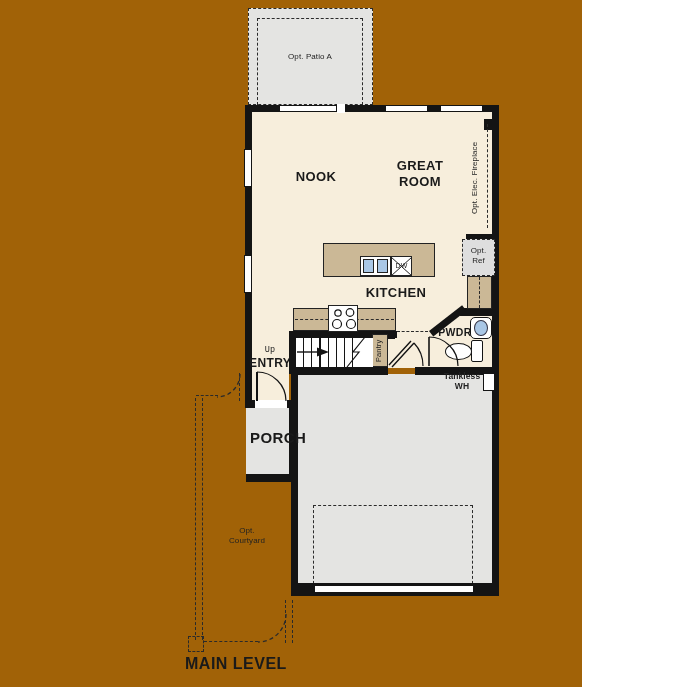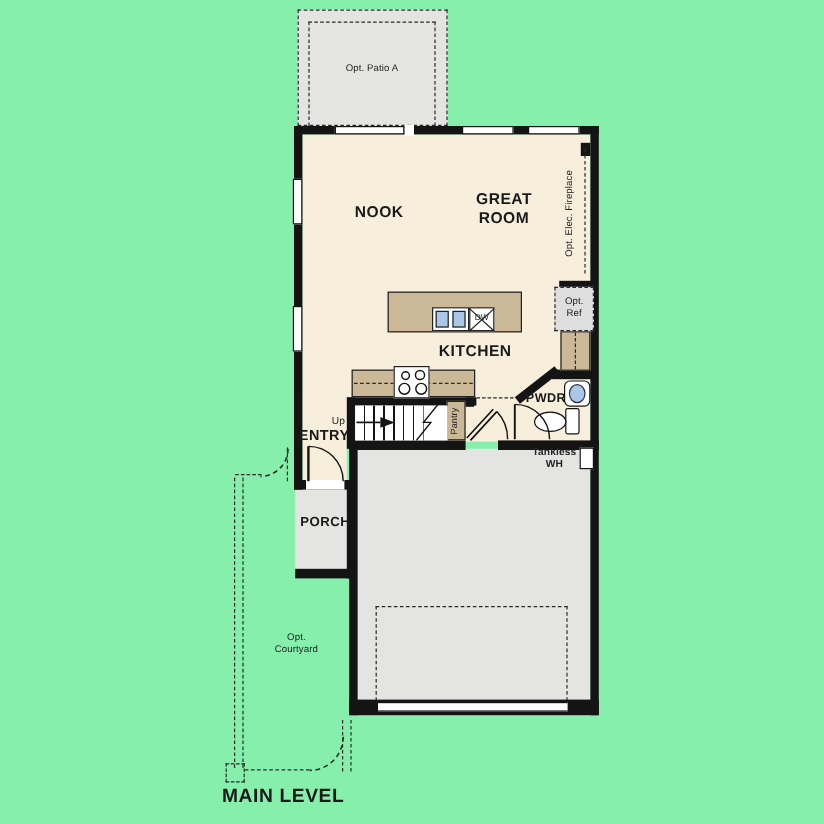--- a/index.html
+++ b/index.html
@@ -1,20 +1,20 @@
 <!DOCTYPE html>
 <html style="--cream: #f7eedc; --tan: #cbb896; --gray: #e4e4e2; --wall: #141414; --blue: #a9c7e6; --refgray: #dedede;"><head>
 <meta charset="utf-8">
 <style>
   :root{
     --cream:#f7eedc; --tan:#cbb896; --gray:#e4e4e2; --wall:#141414;
     --blue:#a9c7e6; --refgray:#dedede; --line:#2a2a2a;
   }
   html,body{margin:0;padding:0;background:#fff;}
-  .canvas{position:relative;width:687px;height:687px;background:#86efac;overflow:hidden;
+  .canvas{position:relative;width:582px;height:687px;background:#a16207;overflow:hidden;
           font-family:"Liberation Sans","DejaVu Sans",sans-serif;color:#1a1a1a;}
   .abs{position:absolute;box-sizing:border-box;}
   .wall{position:absolute;background:var(--wall);}
   .fill-cream{background:var(--cream);}
   .fill-gray{background:var(--gray);}
   .fill-tan{background:var(--tan);border:1px solid #222;}
   .dv{position:absolute;width:0;border-left:1.5px dashed var(--line);}
   .dh{position:absolute;height:0;border-top:1.5px dashed var(--line);}
   .window{position:absolute;background:#fff;border:1px solid var(--wall);box-sizing:border-box;}
   .lbl{position:absolute;font-weight:700;text-align:center;letter-spacing:.4px;line-height:1.2;}
@@ -87,21 +87,21 @@
     <span>Opt.</span><br>
     <span>Ref</span>
   </div>
 
   <div class="abs fill-tan" style="left:372px;top:334px;width:16px;height:33px;"></div>
   <div class="sm vtext" style="position:absolute;left:374px;top:336px;height:29px;font-size:7.5px;">Pantry</div>
   <div class="dh" style="left:397px;top:331px;width:31px;"></div>
 
   <div class="abs" style="left:296px;top:338px;width:77px;height:29px;background:#fff;"></div>
   <div class="abs" style="left:296px;top:338px;width:57px;height:29px;background:repeating-linear-gradient(90deg,transparent 0 7px,var(--wall) 7px 8.2px);"></div>
-  <div class="sm" style="left:272px;top:345px;width:20px;font-size:8.5px;">Up</div>
+  <div class="sm" style="left:260px;top:345px;width:20px;font-size:8.5px;font-family:Liberation Mono, monospace;">Up</div>
 
   <div class="abs" style="left:470px;top:317px;width:22px;height:22px;background:#fff;border:1.4px solid var(--wall);border-radius:5px;"></div>
   <div class="abs" style="left:474px;top:320px;width:14px;height:16px;background:var(--blue);border:1px solid #334;border-radius:50%;"></div>
   <div class="abs" style="left:471px;top:340px;width:12px;height:22px;background:#fff;border:1.4px solid var(--wall);border-radius:2px;"></div>
   <div class="abs" style="left:445px;top:343px;width:27px;height:17px;background:#fff;border:1.4px solid var(--wall);border-radius:50%;"></div>
 
   <div class="abs" style="left:483px;top:373px;width:12px;height:18px;background:#fff;border:1.5px solid var(--wall);"></div>
   <div class="sm" style="left:442px;top:371px;width:40px;font-size:8.5px;font-weight:bold;">
     <span>Tankless</span><br>
     <span>WH</span>
@@ -146,18 +146,18 @@
     <circle cx="351" cy="324" r="4.5" fill="#fff" stroke="#141414" stroke-width="1.2"></circle>
   </svg>
 
   <div class="lbl" style="left:280px;top:169px;width:72px;font-size:13px;">NOOK</div>
   <div class="lbl" style="left:385px;top:158px;width:70px;font-size:13px;">
     <span>GREAT</span><br>
     <span>ROOM</span>
   </div>
   <div class="lbl" style="left:350px;top:285px;width:92px;font-size:13px;">KITCHEN</div>
   <div class="lbl" style="left:249px;top:356px;width:42px;font-size:12px;">ENTRY</div>
-  <div class="lbl" style="left:250px;top:429px;width:42px;font-size:11px;text-align:center;">PORCH</div>
+  <div class="lbl" style="left:250px;top:429px;width:42px;font-size:15px;text-align:center;">PORCH</div>
   <div class="lbl" style="left:437px;top:326px;width:36px;font-size:10.5px;">PWDR</div>
 
   <div class="lbl" style="left:185px;top:654px;width:110px;font-size:16px;text-align:left;letter-spacing:.5px;">MAIN LEVEL</div>
 
 </div>
 
 </body></html>

